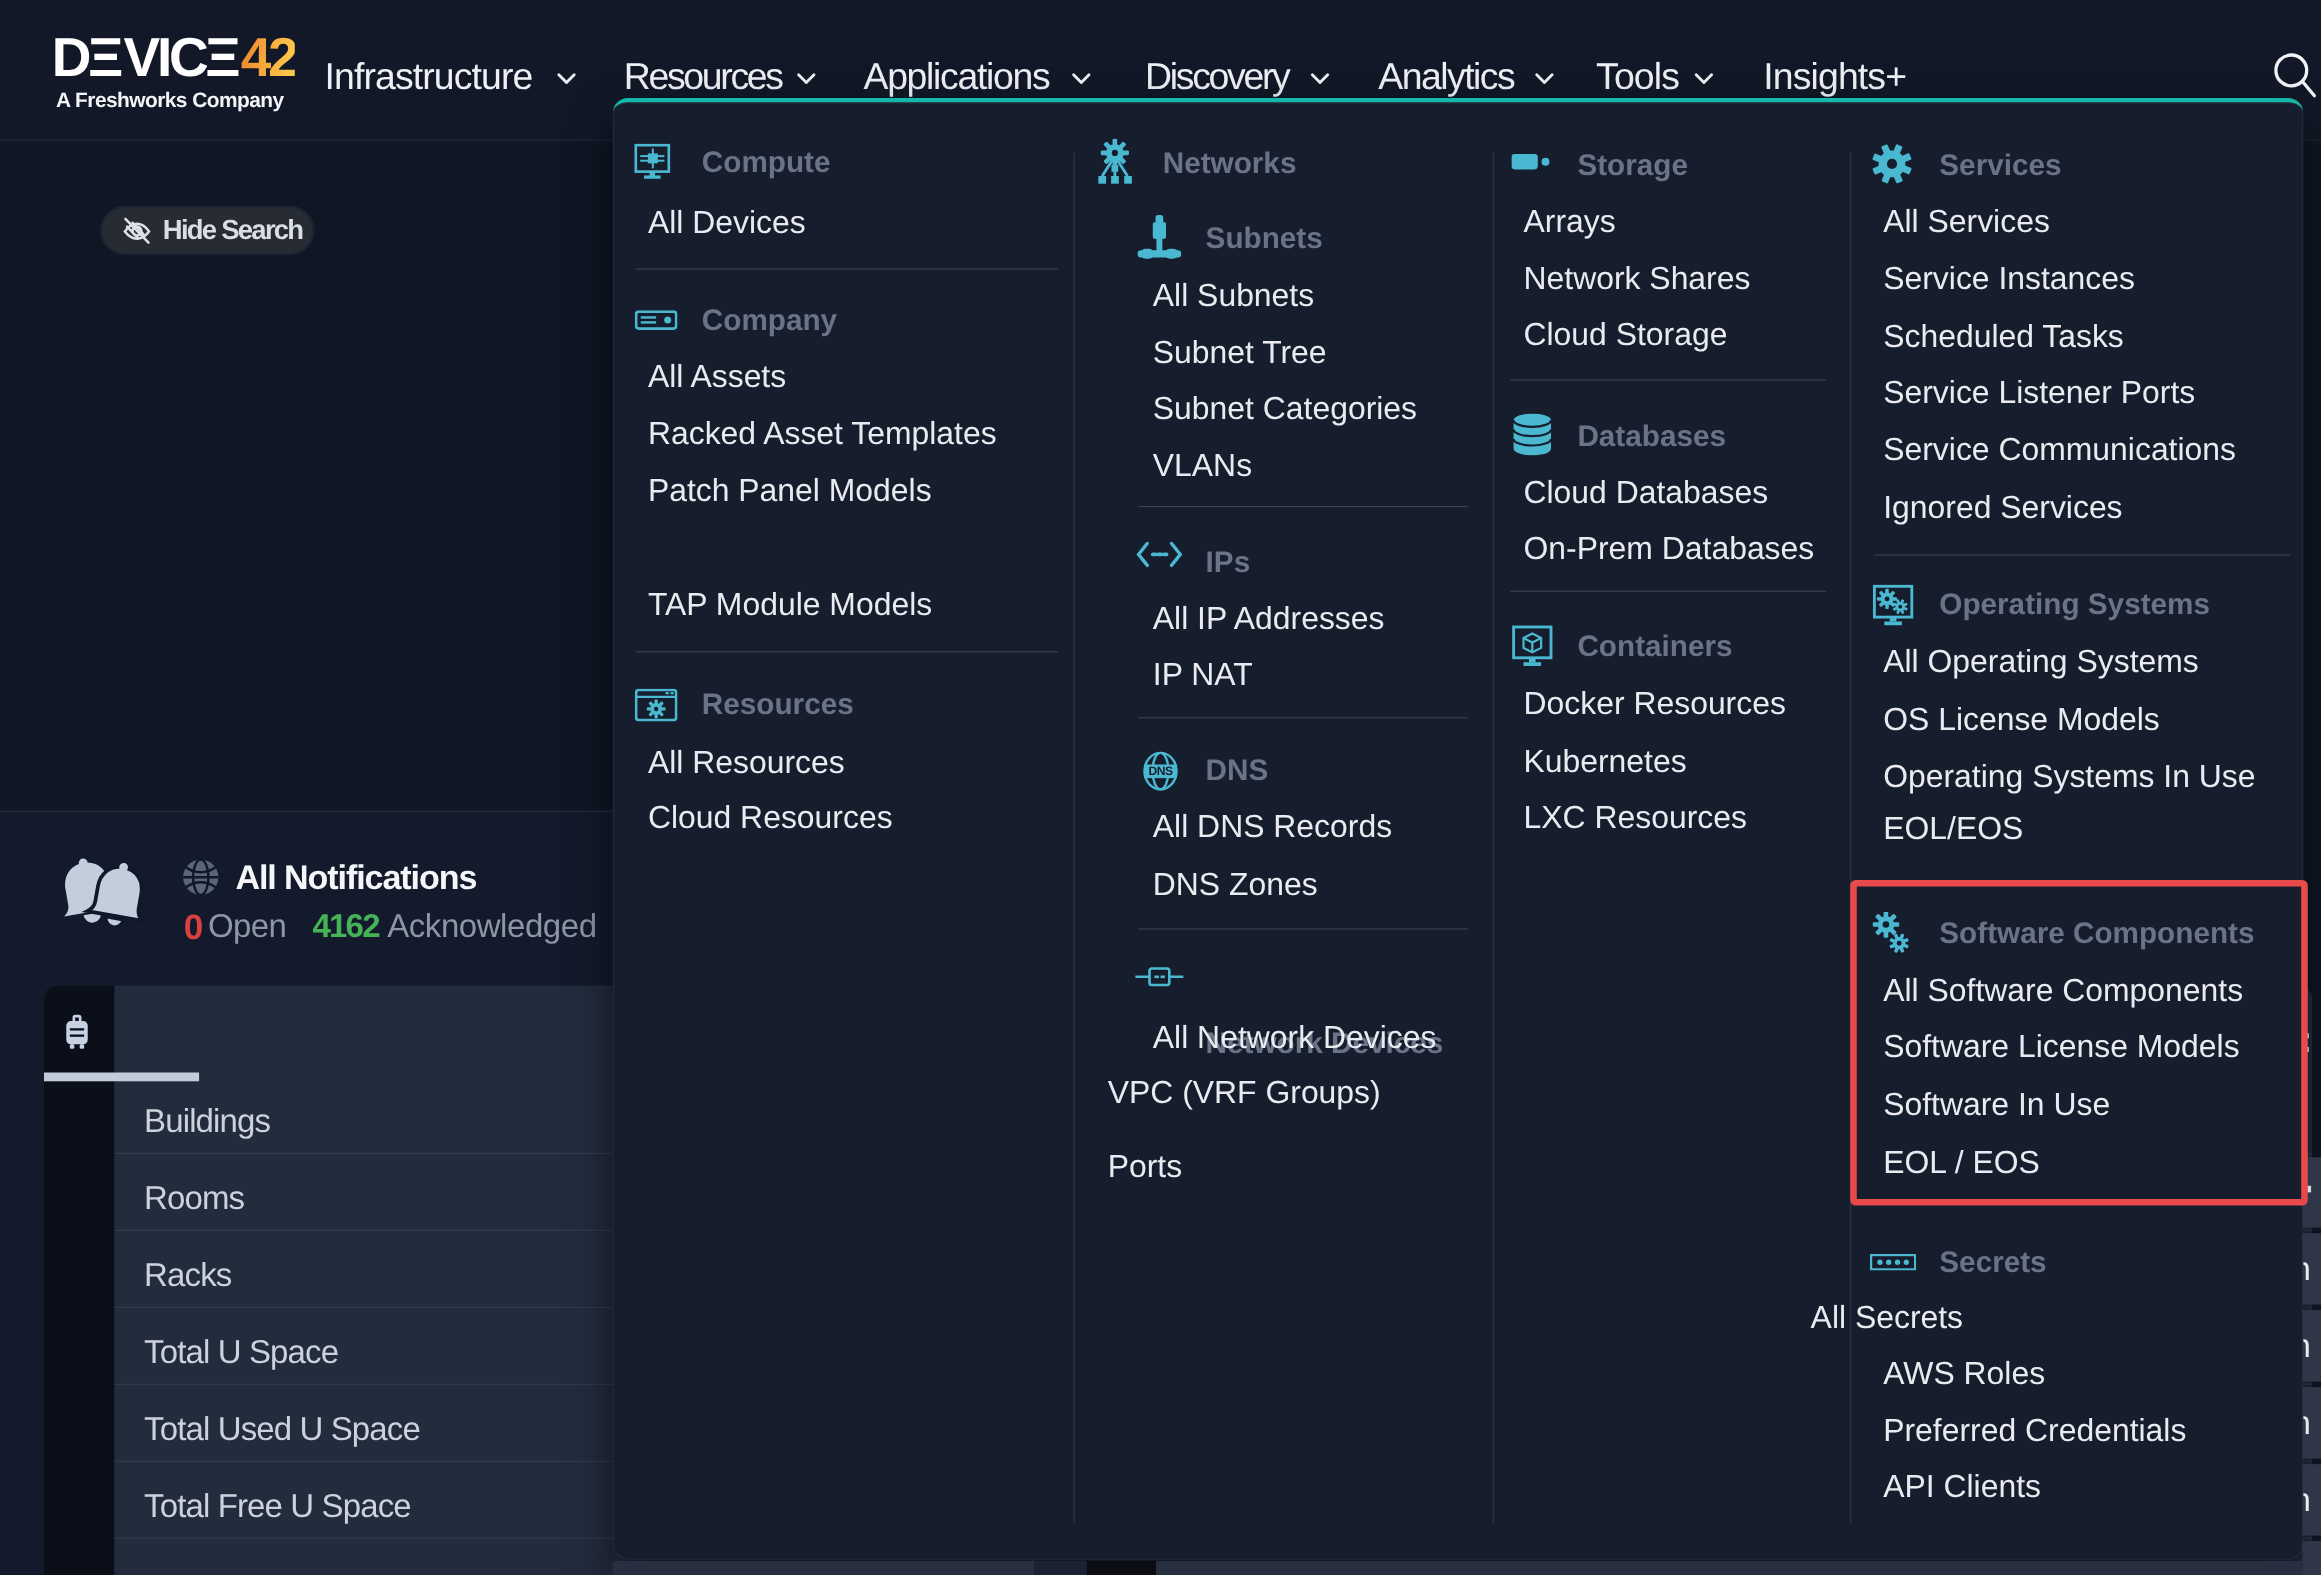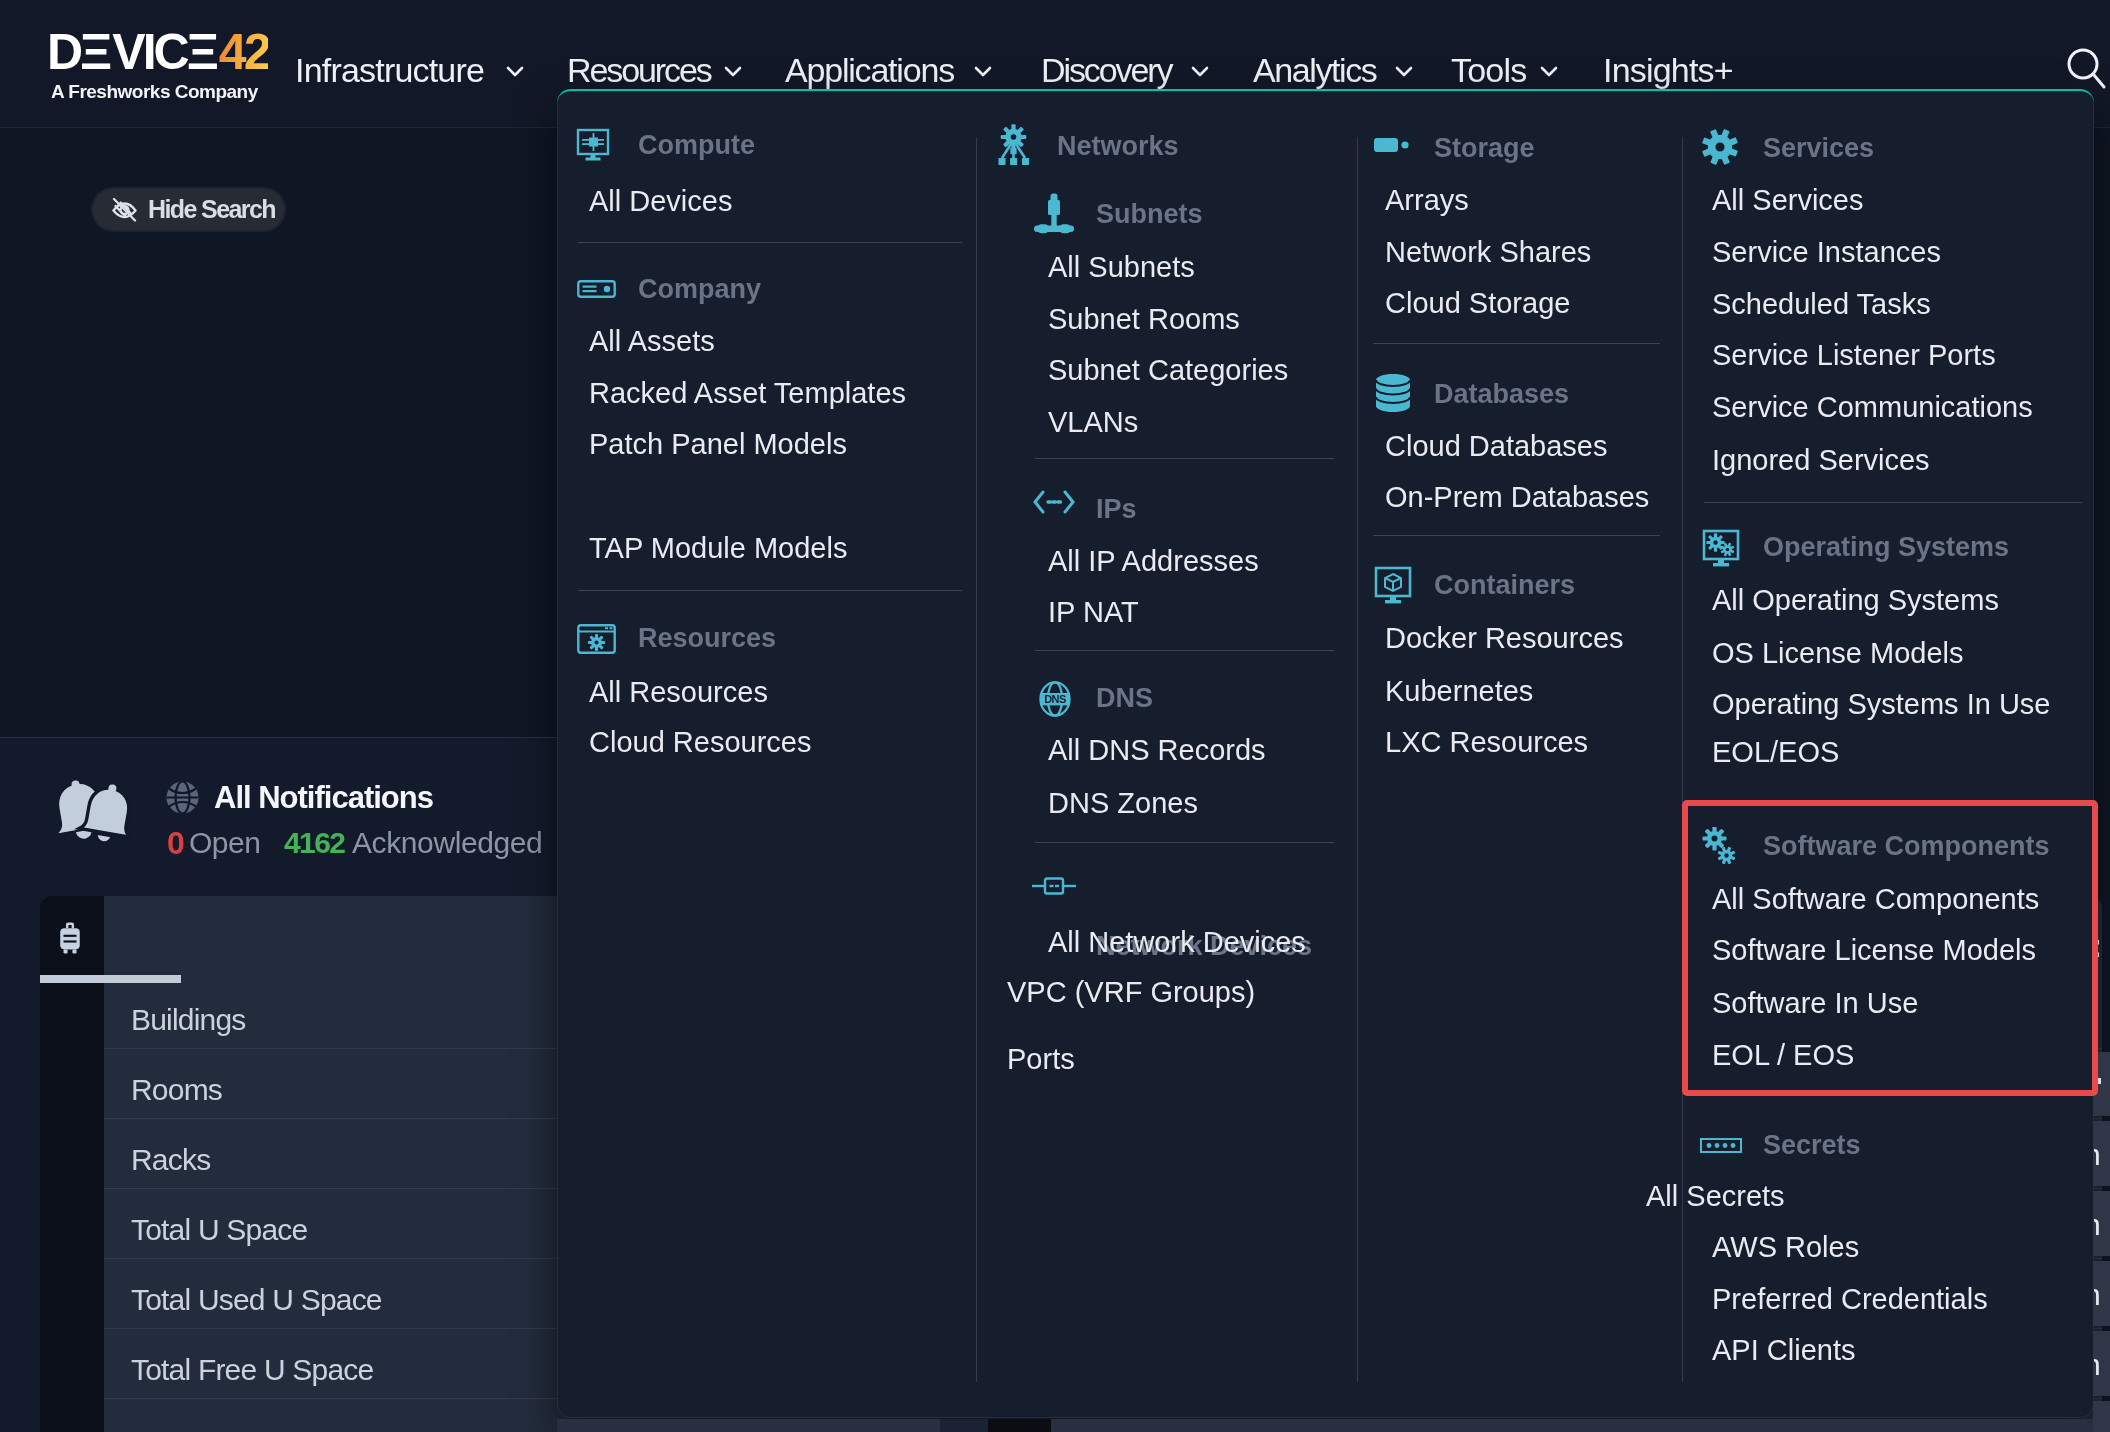--- a/index.html
+++ b/index.html
@@ -9,21 +9,21 @@
   
   #nav { position:absolute; left:0; top:0; width:2110px; height:128px; background:#121827; }
   .navlink { position:absolute; top:48px; height:44px; line-height:44px; color:#edf0f5; font-size:34px; font-weight:400; white-space:nowrap; letter-spacing:-0.8px; }
   .chev { position:absolute; width:22px; height:22px; }
   
   .item { position:absolute; color:#e9ebf0; font-size:29px; white-space:nowrap; line-height:34px; }
   .ghead { position:absolute; color:#6b7486; font-size:27px; font-weight:bold; white-space:nowrap; line-height:34px; letter-spacing:0px; }
   .sep { position:absolute; height:1px; background:#3c4452; }
   .vdiv { position:absolute; width:1px; background:#333c4d; }
   
-  #menu { position:absolute; left:557px; top:89px; width:1537px; height:1329px; background:#161d2d; border-radius:14px; border-top:2px solid #14b8a6; box-shadow:inset 0 0 0 1px #262e3e, 0 18px 40px rgba(0,0,0,.55); }
+  #menu { position:absolute; left:557px; top:89px; width:1537px; height:1329px; background:#161d2d; border-radius:14px; border-top:4px solid #14b8a6; box-shadow:inset 0 0 0 1px #262e3e, 0 18px 40px rgba(0,0,0,.55); }
   #bspanel { position:absolute; left:40px; top:896px; width:2062px; height:560px; background:#232c3d; border-radius:12px 12px 0 0; }
   .bsrow { position:absolute; left:91px; color:#ccd2dc; font-size:30px; line-height:38px; white-space:nowrap; letter-spacing:-0.8px; }
   .bsdiv { position:absolute; left:64px; right:0; height:1px; background:#333c4e; }
 </style>
 </head>
 <body>
 <div id="nav"></div>
 <div class="abs" style="left:0; top:127px; width:2110px; height:1px; background:#20283a;"></div>
 <div id="nav2" style="position:absolute;left:0;top:0;width:2110px;height:128px;">
   <div class="abs" style="left:47px; top:28px; font-size:50px; font-weight:bold; color:#fff; letter-spacing:-3px; line-height:48px;">D<span style="letter-spacing:0">Ξ</span>VIC<span style="letter-spacing:0">Ξ</span><span style="background:linear-gradient(100deg,#ee8a2e 10%,#f9b442 60%,#fccb4e 95%); -webkit-background-clip:text; background-clip:text; color:transparent;">42</span></div>
@@ -205,21 +205,21 @@
         <rect x="16.5" y="0.5" width="7" height="9" rx="2.5"></rect>
         <rect x="14" y="7" width="12" height="15" rx="1.5"></rect>
         <rect x="17.3" y="21" width="5.4" height="13"></rect>
         <rect x="0" y="32.5" width="40" height="6.5" rx="3.2"></rect>
         <rect x="3" y="31.2" width="12" height="9" rx="4.5"></rect>
         <rect x="25" y="31.2" width="12" height="9" rx="4.5"></rect>
       </g>
     </svg>
   <div class="ghead" style="left:539px; top:106px;">Subnets</div>
   <div class="item" style="left:491px; top:159px;">All Subnets</div>
-  <div class="item" style="left:491px; top:211px;">Subnet Rooms</div>
+  <div class="item" style="left:491px; top:211px;">Subnet Tree</div>
   <div class="item" style="left:491px; top:262px;">Subnet Categories</div>
   <div class="item" style="left:491px; top:314px;">VLANs</div>
   <div class="sep" style="left:478px; top:367px; width:299px;"></div>
   <svg class="abs" style="left:475px; top:398px; width:44px; height:26px;" viewBox="0 0 44 26" fill="none" stroke="#4bb8d2" stroke-width="3" stroke-linecap="round">
     <path d="M11 3 L3 13 L11 23"></path>
     <path d="M33 3 L41 13 L33 23"></path>
     <g stroke-width="3.4">
         <line x1="16" y1="13" x2="18.5" y2="13"></line>
         <line x1="21" y1="13" x2="23.5" y2="13"></line>
         <line x1="26" y1="13" x2="28.5" y2="13"></line>

